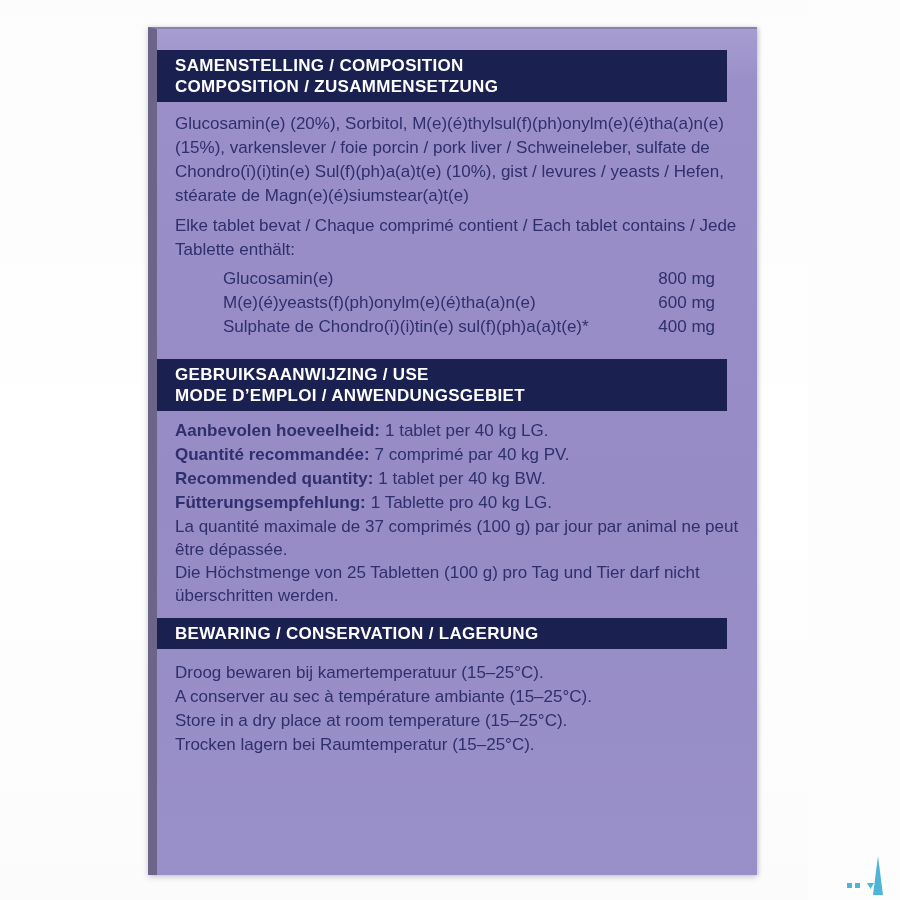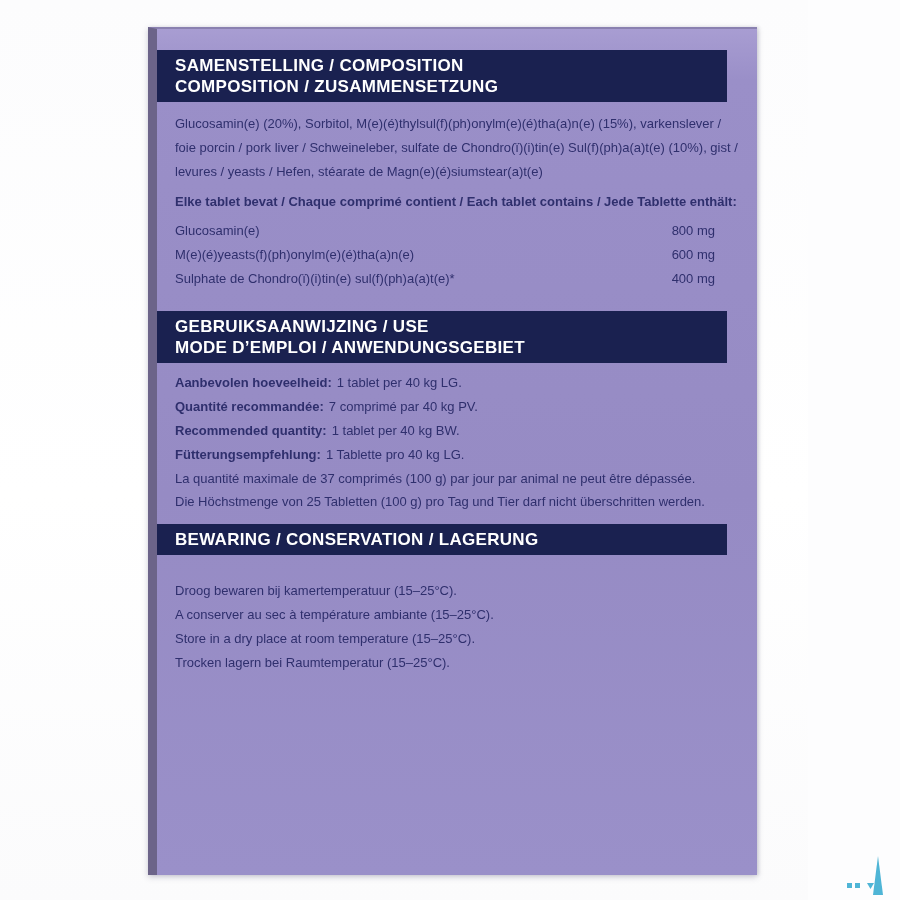--- a/index.html
+++ b/index.html
@@ -39,41 +39,42 @@
     line-height: 21px;
     letter-spacing: 0.3px;
     padding: 5px 0 5px 18px;
     margin-right: 30px;
   }
   .bar .bar-line { white-space: nowrap; }
   .bar1 { margin-top: 21px; }
   .bar2 { margin-top: 20px; }
   .bar3 { margin-top: 11px; }
   .body-text {
-    font-size: 13px;
+    font-size: 17px;
     line-height: 24px;
     padding: 0 17px 0 18px;
   }
   .ingredients { margin-top: 10px; }
   .per-tablet-heading {
-    font-weight: bold;
+    font-weight: normal;
     margin-top: 6px;
   }
   .dose-table { margin-top: 5px; }
   .dose-row {
     display: flex;
     justify-content: space-between;
     margin-right: 25px;
+    margin-left: 48px;
   }
   .footnote { margin-top: 6px; }
   .dosage-block { margin-top: 8px; }
   .dosage-label { font-weight: bold; }
   .dosage-value { margin-left: 5px; }
   .max-block { margin-top: 0; line-height: 23px; }
-  .storage-block { margin-top: 24px; }
+  .storage-block { margin-top: 12px; }
   .corner-mark {
     position: absolute;
     left: 842px;
     top: 852px;
     width: 50px;
     height: 46px;
   }
   .cyan { fill: #4fb5d6; }
 </style>
 </head>

